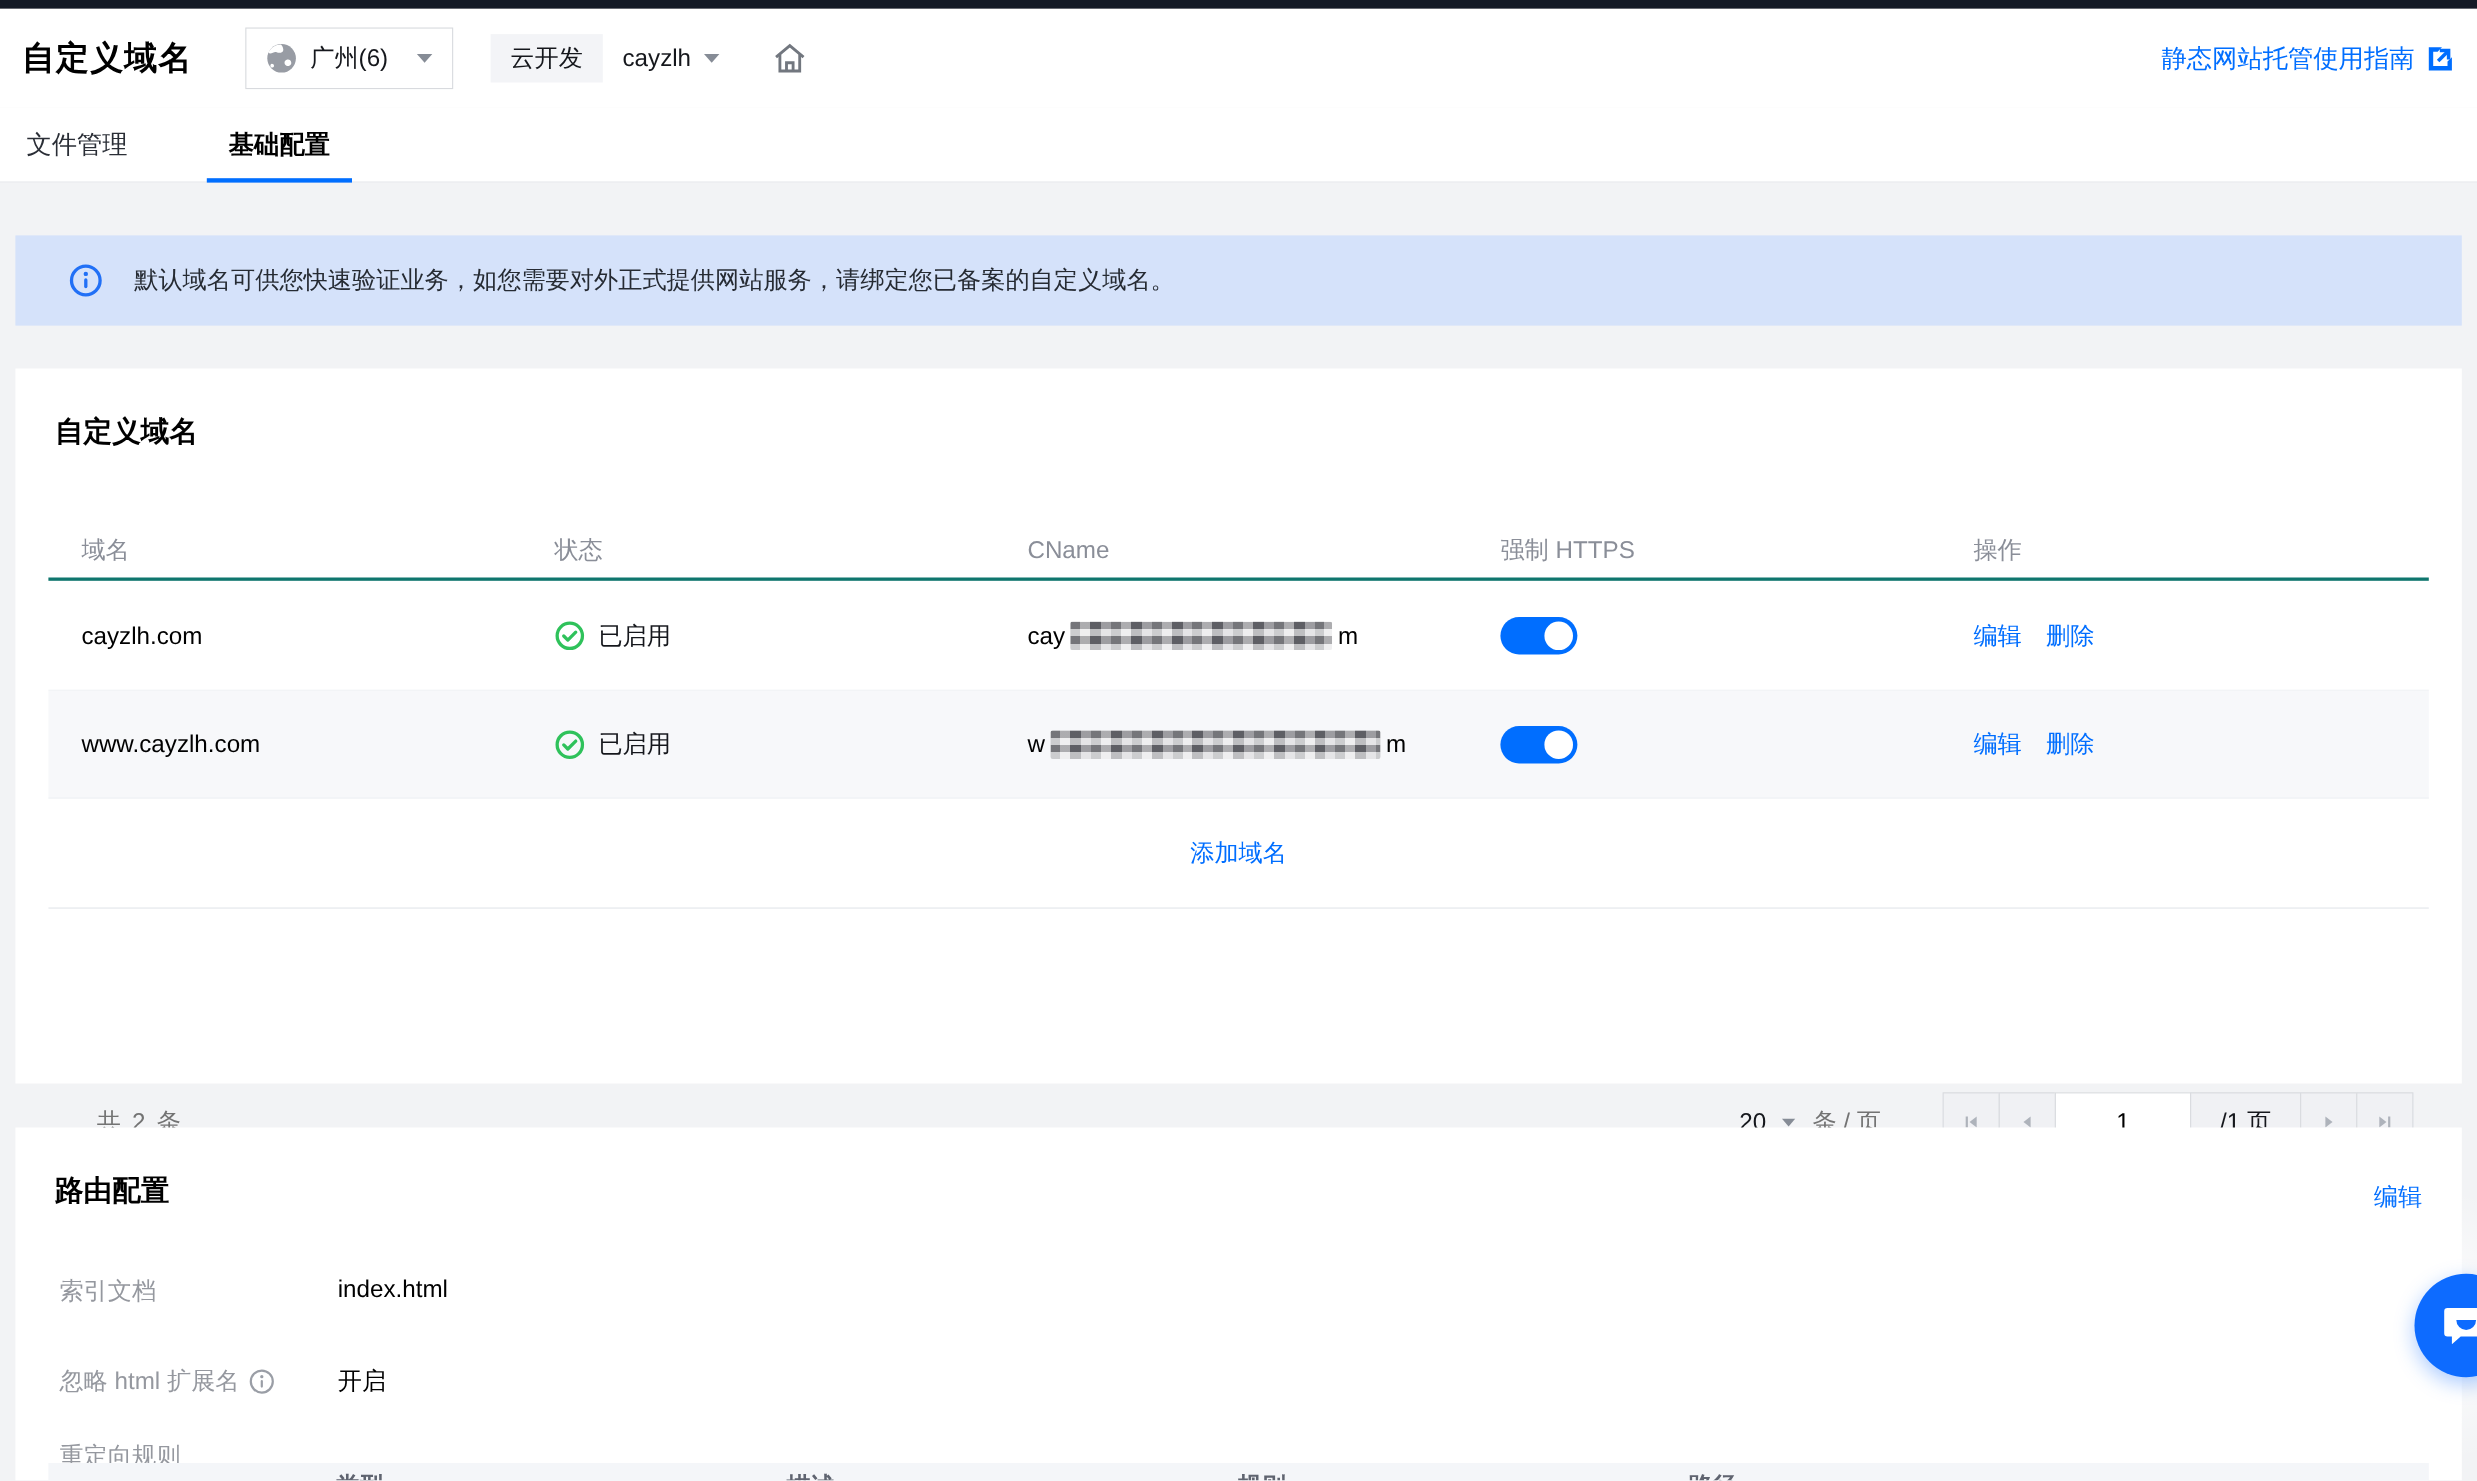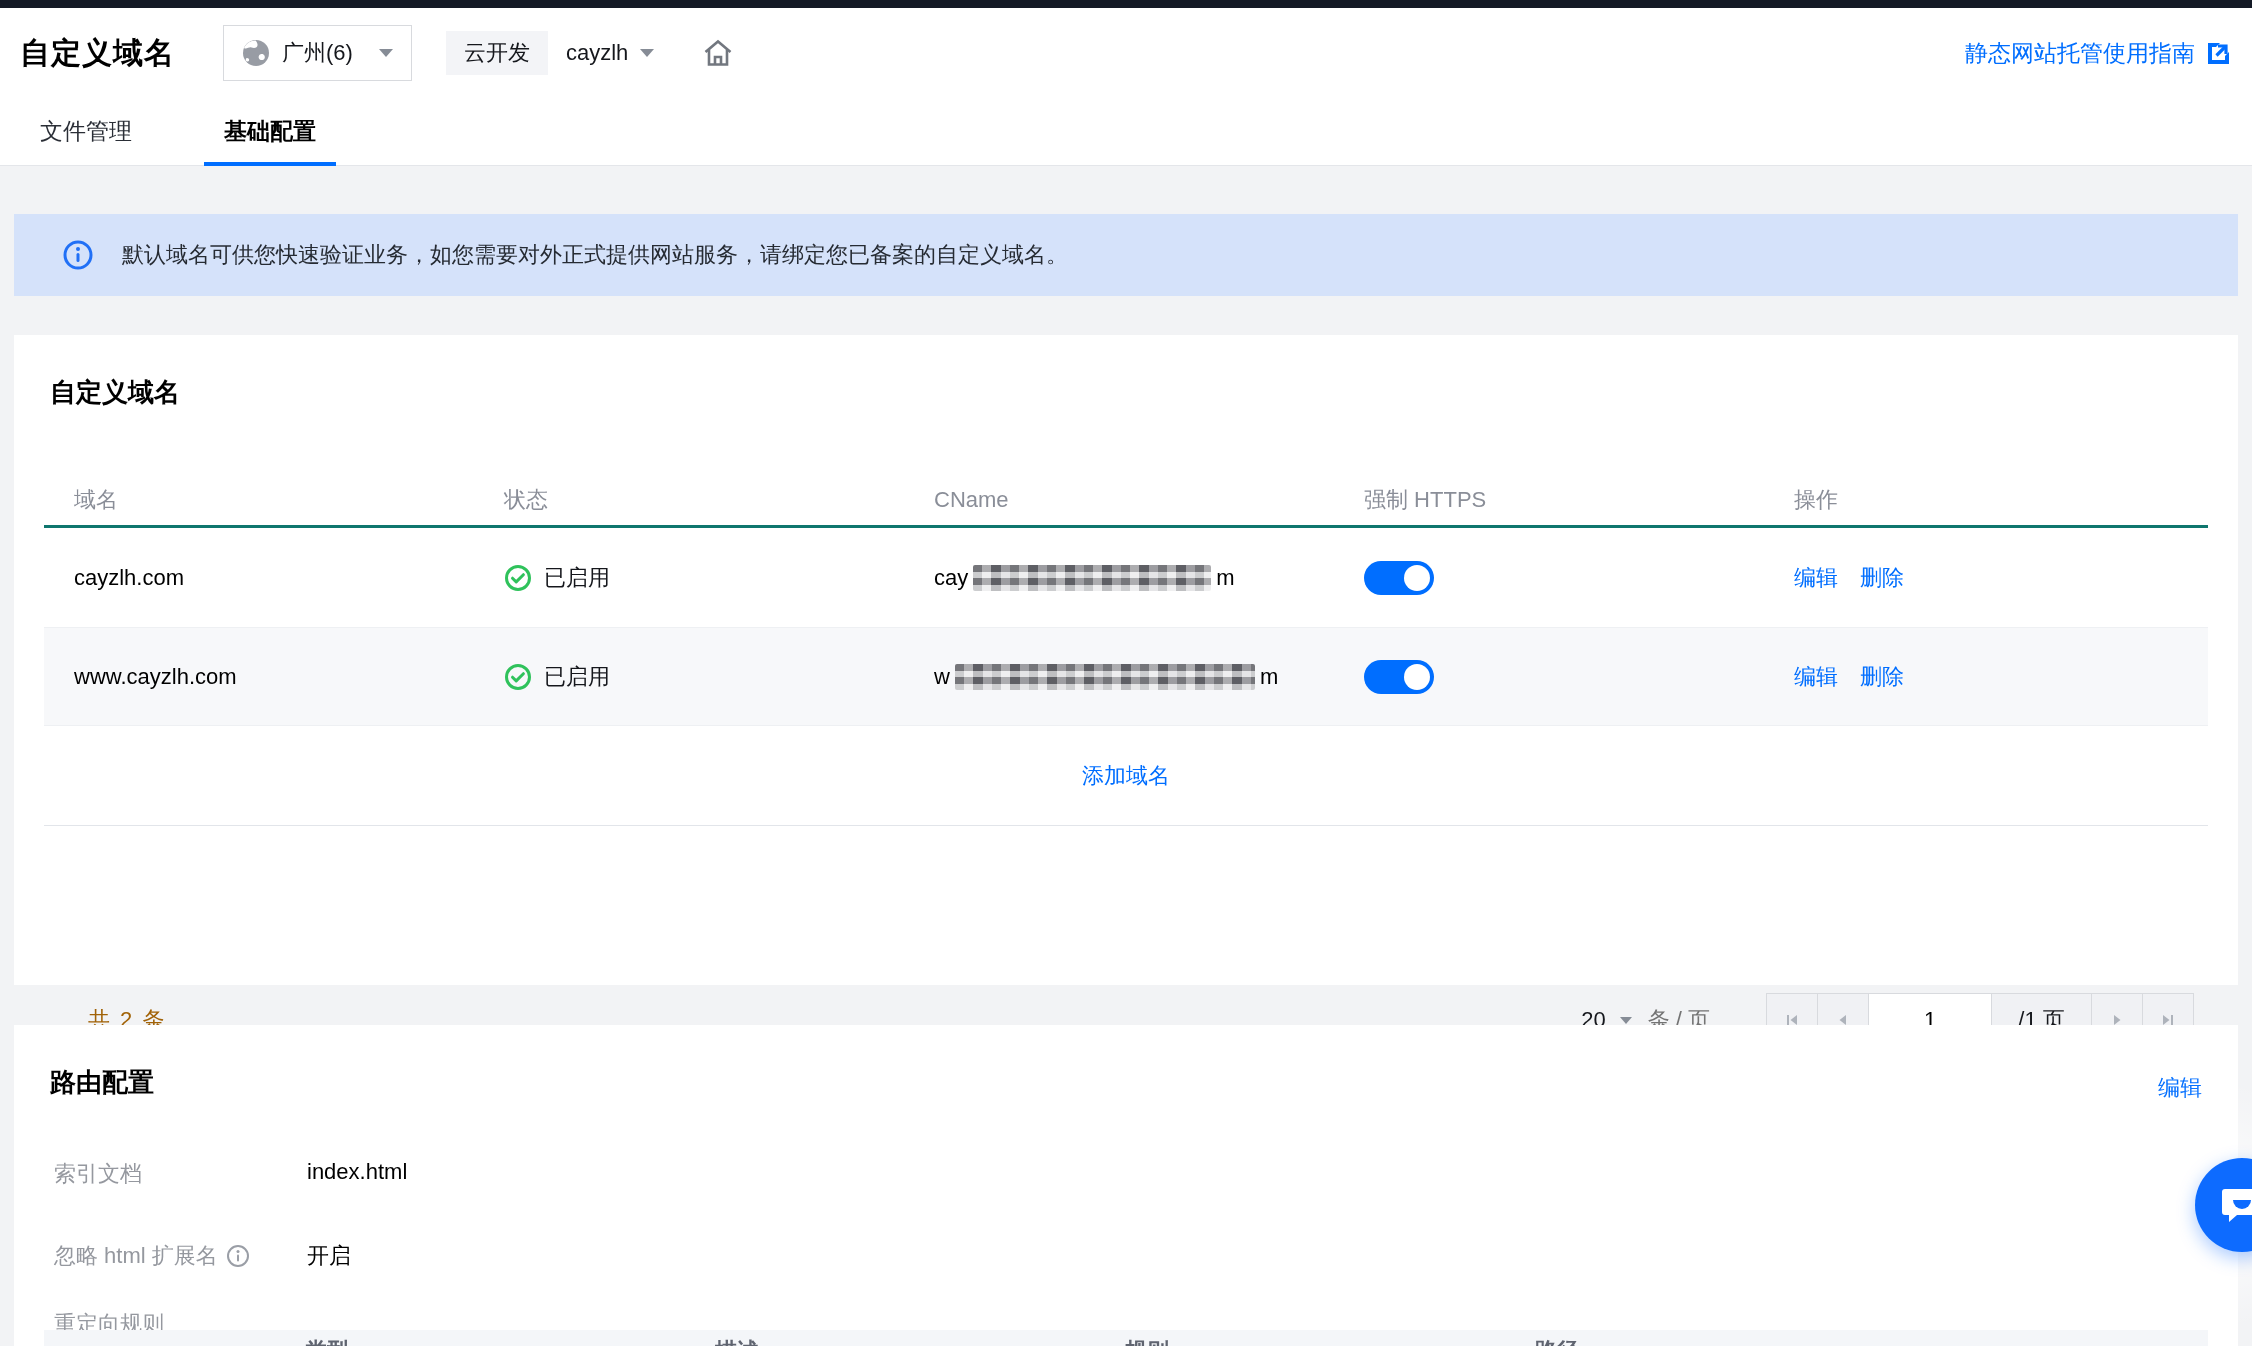--- a/index.html
+++ b/index.html
@@ -31,21 +31,21 @@
   .env-chip { height:44px; background:#f3f4f7; display:flex; align-items:center; padding:0 18px;
               font-size:22px; color:#15171c; }
   .env-name { font-size:22px; color:#15171c; margin-left:18px; display:flex; align-items:center; gap:12px; cursor:pointer; }
   .home-btn { margin-left:46px; display:flex; align-items:center; cursor:pointer; }
   .spacer { flex:1; }
   .guide-link { display:flex; align-items:center; gap:10px; font-size:23px; color:#006eff; }
 
   
   .tabbar {
     position:absolute; top:98px; left:0; width:100%; height:68px; background:#fff;
-    border-bottom:1px solid #e4e6ea; display:flex; padding-left:20px; gap:52px;
+    border-bottom:1px solid #e4e6ea; display:flex; padding-left:4px; gap:52px;
   }
   .tab { display:flex; align-items:center; padding:0 20px; font-size:23px; color:#2a2e36;
          position:relative; cursor:pointer; }
   .tab.active { font-weight:700; color:#000; }
   .tab.active::after { content:""; position:absolute; left:0; right:0; bottom:-1px; height:4px; background:#006eff; }
 
   
   .banner {
     position:absolute; left:14px; top:214px; width:2224px; height:82px; background:#d5e2fa;
     display:flex; align-items:center; padding-left:48px; gap:28px;
@@ -77,21 +77,21 @@
                    background:#fff; top:4px; right:4px; }
   .actions { gap:0; }
   .actions a { font-size:22px; margin-right:22px; }
 
   .add-row { height:100px; border-bottom:1px solid #e2e5ea; display:flex; align-items:center; justify-content:center; }
   .add-row a { font-size:22px; }
 
   
   .pager-row { position:absolute; left:44px; right:44px; top:631px; height:108px;
                display:flex; align-items:center; font-size:22px; }
-  .total-text { color:#a16207; padding-left:30px; letter-spacing:2px; }
+  .total-text { color:#737373; padding-left:30px; letter-spacing:2px; }
   .pager-right { margin-left:auto; display:flex; align-items:center; }
   .page-size { display:flex; align-items:center; gap:14px; color:#15171c; cursor:pointer; }
   .page-size .caret { border-left-width:6px; border-right-width:6px; border-top-width:7px; }
   .per-page { color:#737373; margin:0 56px 0 16px; }
   .pg-group { display:flex; align-items:center; }
   .pg-btn, .pg-input, .pg-of { height:54px; border:1px solid #d8dade; margin-left:-1px;
        display:flex; align-items:center; justify-content:center; }
   .pg-btn { width:52px; background:#f0f1f4; cursor:pointer; }
   .pg-btn:first-child { margin-left:0; }
   .pg-input { width:124px; background:#fff; font-size:22px; color:#000; cursor:text; }

